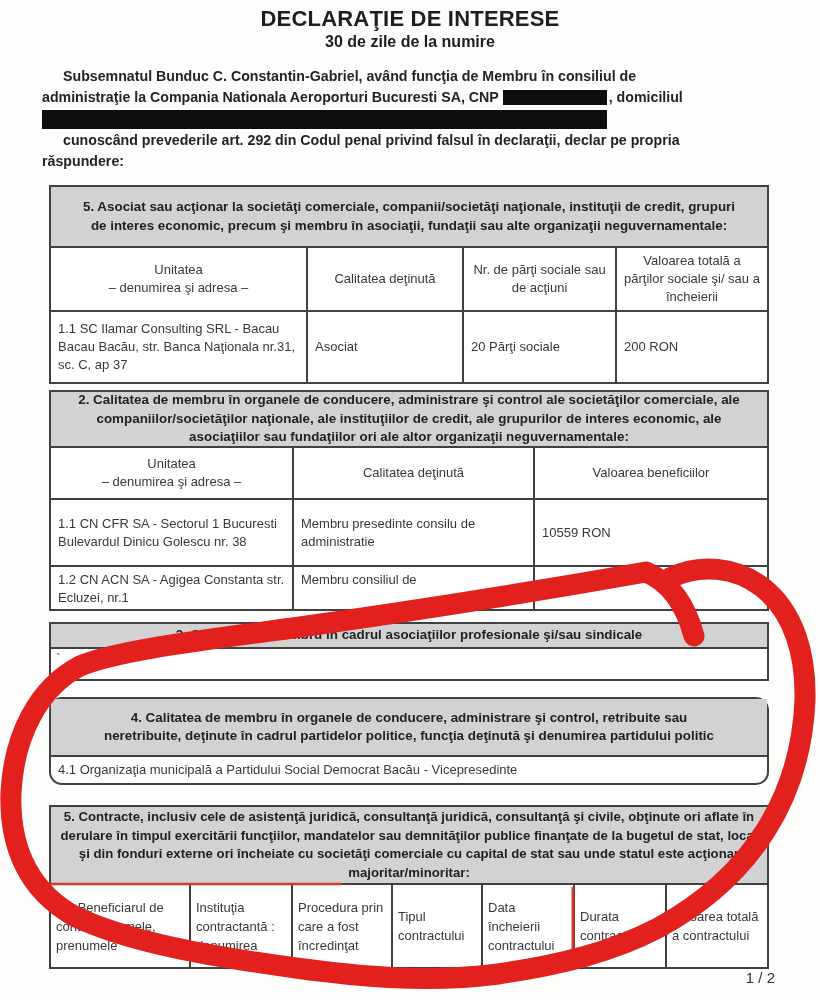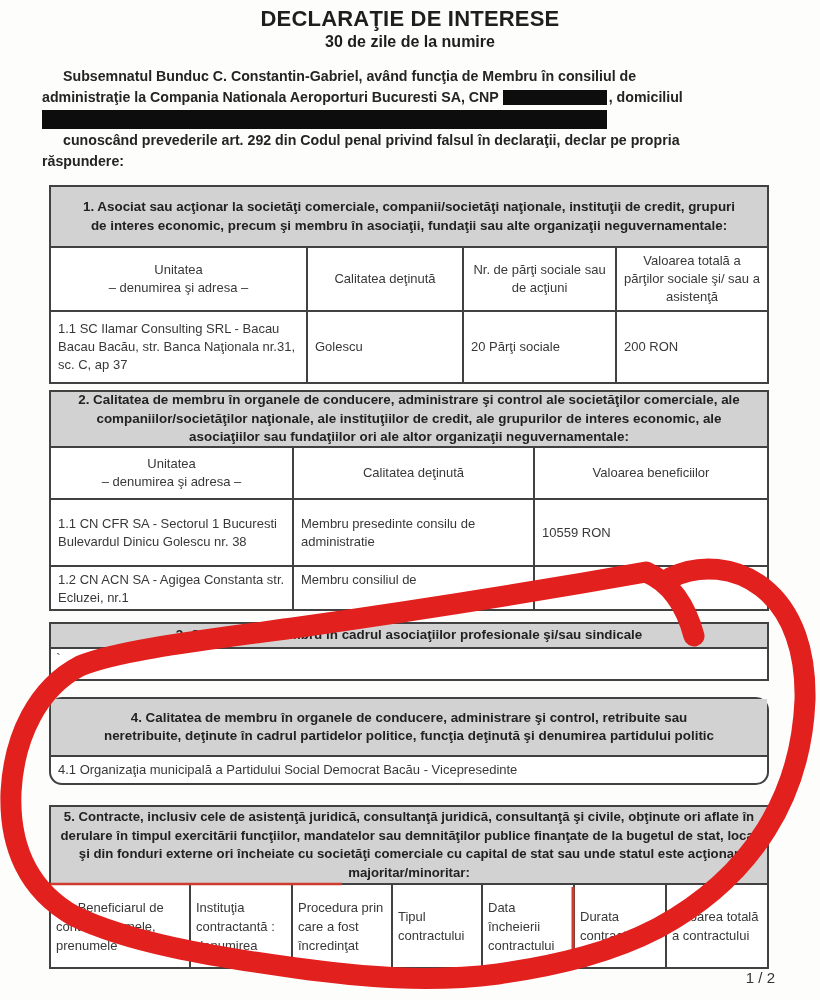--- a/index.html
+++ b/index.html
@@ -50,31 +50,31 @@
 
   <div class="intro">
     <div class="indent">Subsemnatul Bunduc C. Constantin-Gabriel, având funcţia de Membru în consiliul de</div>
     <div><span>administraţie la Compania Nationala Aeroporturi Bucuresti SA, CNP</span><span class="redact redact-cnp"></span><span>, domiciliul</span></div>
     <div><span class="redact redact-addr"></span></div>
     <div class="indent">cunoscând prevederile art. 292 din Codul penal privind falsul în declaraţii, declar pe propria</div>
     <div>răspundere:</div>
   </div>
 
   <div class="tbl t1" style="top:185px;">
-    <div class="tbl-title" style="height:61px;padding:0 28px;">1. Asociat sau acţionar la societăţi comerciale, companii/societăţi naţionale, instituţii de credit, grupuri de interes economic, precum şi membru în asociaţii, fundaţii sau alte organizaţii neguvernamentale:</div>
+    <div class="tbl-title" style="height:61px;padding:0 28px;">5. Asociat sau acţionar la societăţi comerciale, companii/societăţi naţionale, instituţii de credit, grupuri de interes economic, precum şi membru în asociaţii, fundaţii sau alte organizaţii neguvernamentale:</div>
     <div class="row" style="height:62px;">
       <div class="cell center pre">Unitatea
 – denumirea şi adresa –</div>
       <div class="cell center">Calitatea deţinută</div>
       <div class="cell center">Nr. de părţi sociale sau de acţiuni</div>
-      <div class="cell center">Valoarea totală a părţilor sociale şi/ sau a asistenţă</div>
+      <div class="cell center">Valoarea totală a părţilor sociale şi/ sau a încheierii</div>
     </div>
     <div class="row" style="height:72px;">
       <div class="cell">1.1 SC Ilamar Consulting SRL - Bacau Bacau Bacău, str. Banca Naţionala nr.31, sc. C, ap 37</div>
-      <div class="cell">Golescu</div>
+      <div class="cell">Asociat</div>
       <div class="cell">20 Părţi sociale</div>
       <div class="cell">200 RON</div>
     </div>
   </div>
 
   <div class="tbl t2" style="top:390px;">
     <div class="tbl-title" style="height:56px;padding:0 14px;">2. Calitatea de membru în organele de conducere, administrare şi control ale societăţilor comerciale, ale companiilor/societăţilor naţionale, ale instituţiilor de credit, ale grupurilor de interes economic, ale asociaţiilor sau fundaţiilor ori ale altor organizaţii neguvernamentale:</div>
     <div class="row" style="height:50px;">
       <div class="cell center pre">Unitatea
 – denumirea şi adresa –</div>

